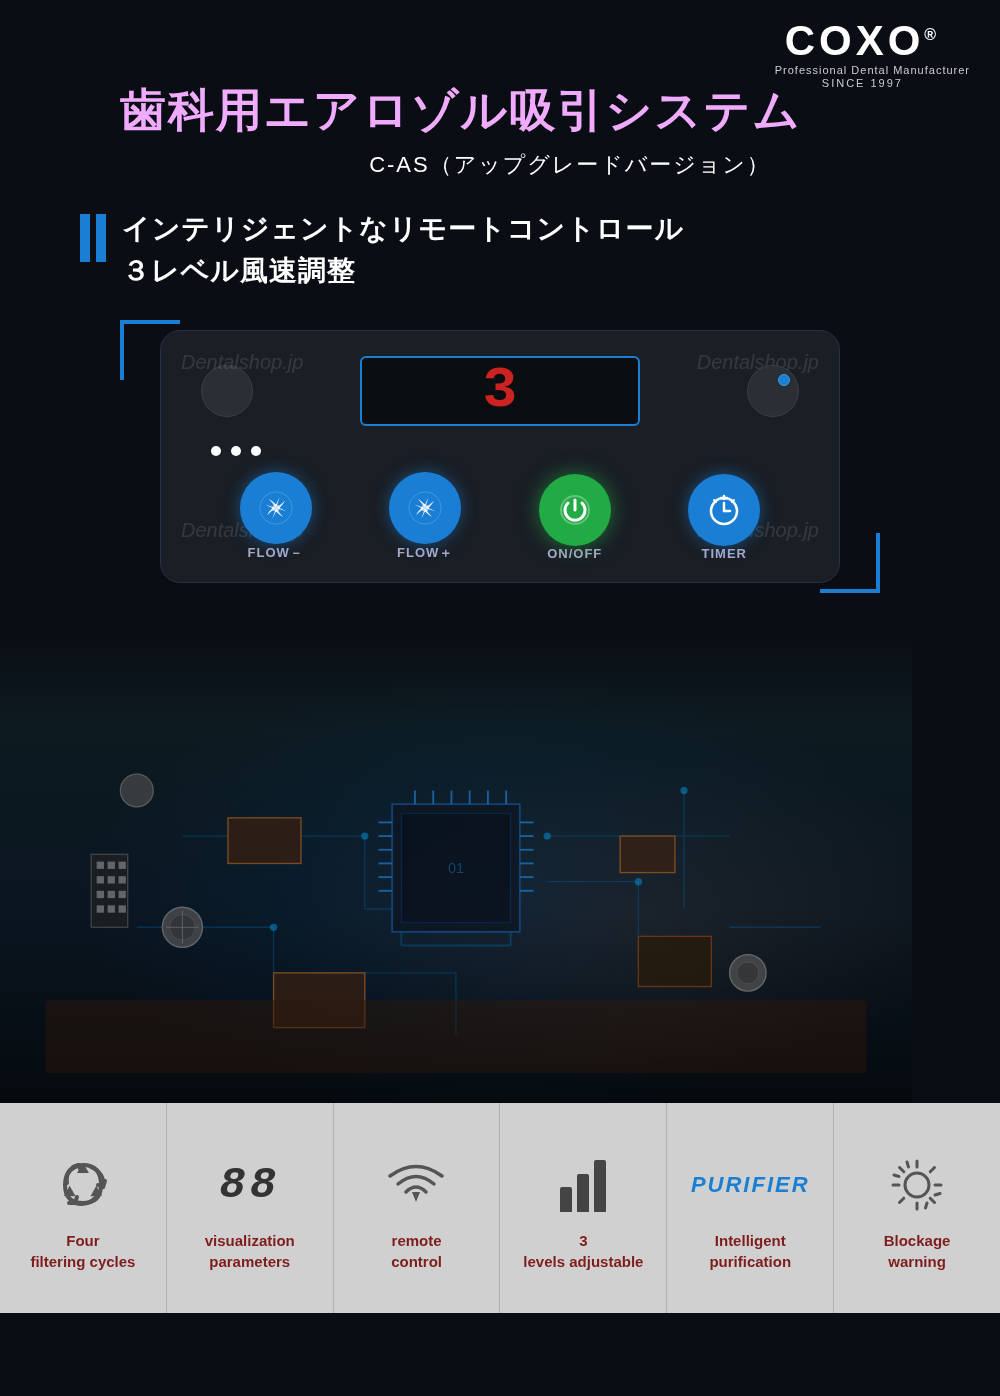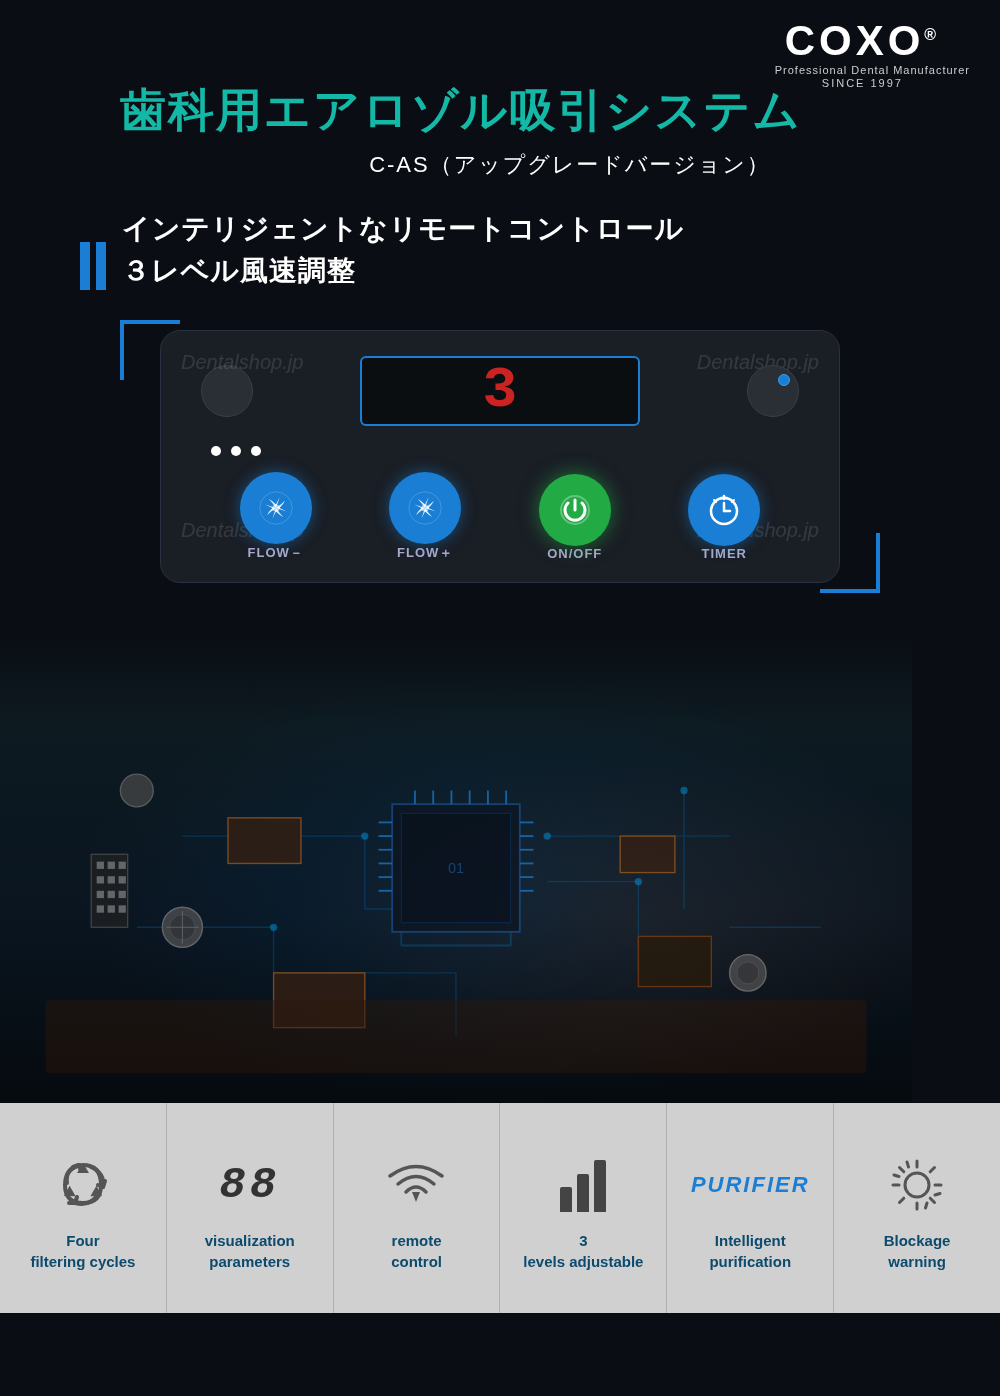--- a/index.html
+++ b/index.html
@@ -51,37 +51,37 @@
       margin-top: 1px;
     }
 
     
     .main-title {
       padding-top: 60px;
       padding-left: 80px;
     }
     .japanese-title {
       font-size: 46px;
-      color: #14b8a6;
+      color: #f0abfc;
       font-weight: 700;
       letter-spacing: 2px;
       margin-bottom: 8px;
     }
     .model-subtitle {
       font-size: 22px;
       color: #ffffff;
       text-align: center;
       letter-spacing: 2px;
       margin-left: 60px;
     }
 
     
     .feature-bar {
       display: flex;
-      align-items: flex-end;
+      align-items: flex-start;
       margin-top: 30px;
       padding-left: 40px;
       gap: 16px;
     }
     .blue-bars {
       display: flex;
       gap: 6px;
       margin-top: 4px;
       flex-shrink: 0;
     }
@@ -309,21 +309,21 @@
       color: #444;
       line-height: 1;
       display: flex;
       align-items: center;
       justify-content: center;
       height: 70px;
       font-style: italic;
     }
     .bottom-label {
       font-size: 15px;
-      color: #0c4a6e;
+      color: #7f1d1d;
       text-align: center;
       font-weight: 600;
       line-height: 1.4;
     }
 
     
     .digit-display {
       font-size: 44px;
       font-family: 'Courier New', monospace;
       color: #333;

